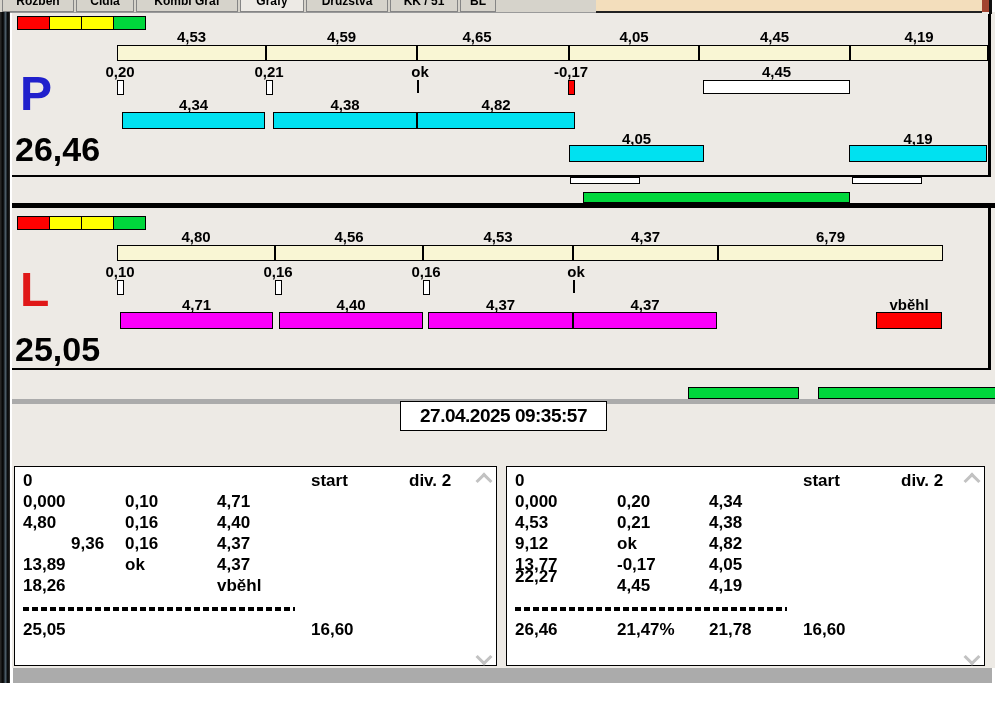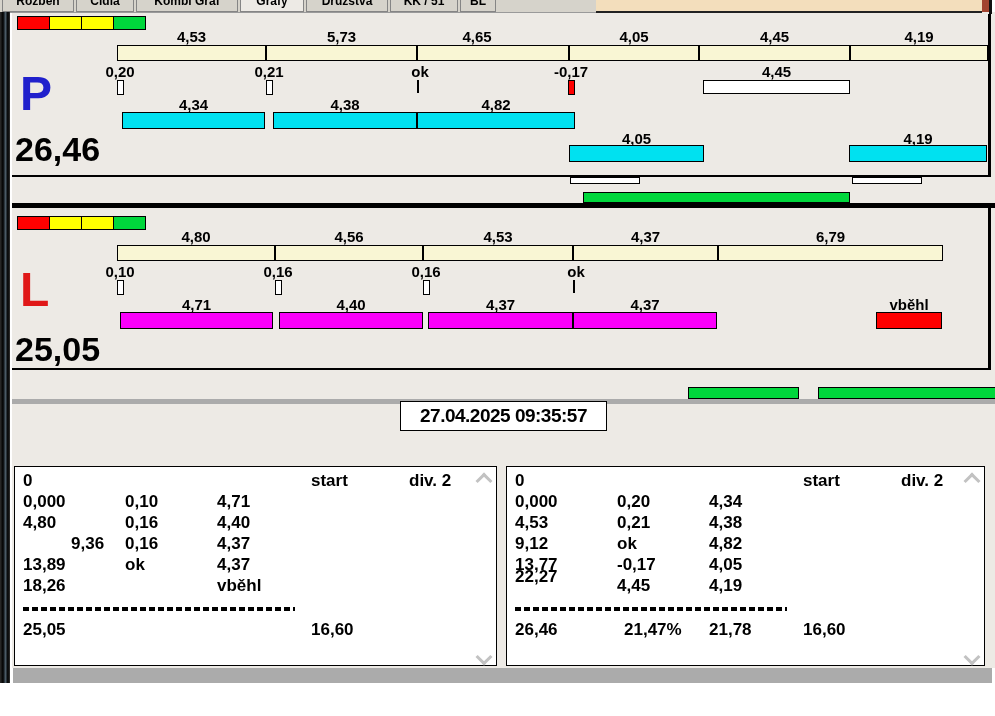--- a/index.html
+++ b/index.html
@@ -78,21 +78,21 @@
   <div id="darkedge"></div>
   <div id="leftstrip"></div>
 
   <div id="panel-p" class="panel">
       <div class="sq" style="left: 5px; top: 2px; background: rgb(255, 0, 0);"></div>
       <div class="sq" style="left: 37px; top: 2px; background: rgb(255, 255, 0);"></div>
       <div class="sq" style="left: 69px; top: 2px; background: rgb(255, 255, 0);"></div>
       <div class="sq" style="left: 101px; top: 2px; background: rgb(0, 215, 60);"></div>
       <div class="lbl" style="left: 179.5px; top: 15px;">4,53</div>
       <div class="seg" style="left: 105px; top: 31px; width: 149px;"></div>
-      <div class="lbl" style="left: 329.5px; top: 15px;">5,73</div>
+      <div class="lbl" style="left: 329.5px; top: 15px;">4,59</div>
       <div class="seg" style="left: 254px; top: 31px; width: 151px;"></div>
       <div class="lbl" style="left: 465px; top: 15px;">4,65</div>
       <div class="seg" style="left: 405px; top: 31px; width: 152px;"></div>
       <div class="lbl" style="left: 622px; top: 15px;">4,05</div>
       <div class="seg" style="left: 557px; top: 31px; width: 130px;"></div>
       <div class="lbl" style="left: 762.5px; top: 15px;">4,45</div>
       <div class="seg" style="left: 687px; top: 31px; width: 151px;"></div>
       <div class="lbl" style="left: 907px; top: 15px;">4,19</div>
       <div class="seg" style="left: 838px; top: 31px; width: 138px;"></div>
       <div class="lbl" style="left: 108px; top: 50px;">0,20</div>
@@ -207,21 +207,21 @@
       <div class="cell" style="left: 110px; top: 67px;">ok</div>
       <div class="cell" style="left: 202px; top: 67px;">4,82</div>
       <div class="cell" style="left: 8px; top: 88px;">13,77</div>
       <div class="cell" style="left: 110px; top: 88px;">-0,17</div>
       <div class="cell" style="left: 202px; top: 88px;">4,05</div>
       <div class="cell" style="left: 8px; top: 100px;">22,27</div>
       <div class="cell" style="left: 110px; top: 109px;">4,45</div>
       <div class="cell" style="left: 202px; top: 109px;">4,19</div>
       <div class="dash" style="left: 8px; top: 140px; width: 272px;"></div>
       <div class="cell" style="left: 8px; top: 153px;">26,46</div>
-      <div class="cell" style="left: 110px; top: 153px; margin-left: 7px;">21,47%</div>
+      <div class="cell" style="left: 110px; top: 153px;">21,47%</div>
       <div class="cell" style="left: 202px; top: 153px;">21,78</div>
       <div class="cell" style="left: 296px; top: 153px;">16,60</div>
       <div class="chev up" style="left: 459px; top: 8px;"></div>
       <div class="chev down" style="left: 459px; top: 184px;"></div>
     </div>
 
   <div id="bottomgray"></div>
 </div>
 
 </body></html>

